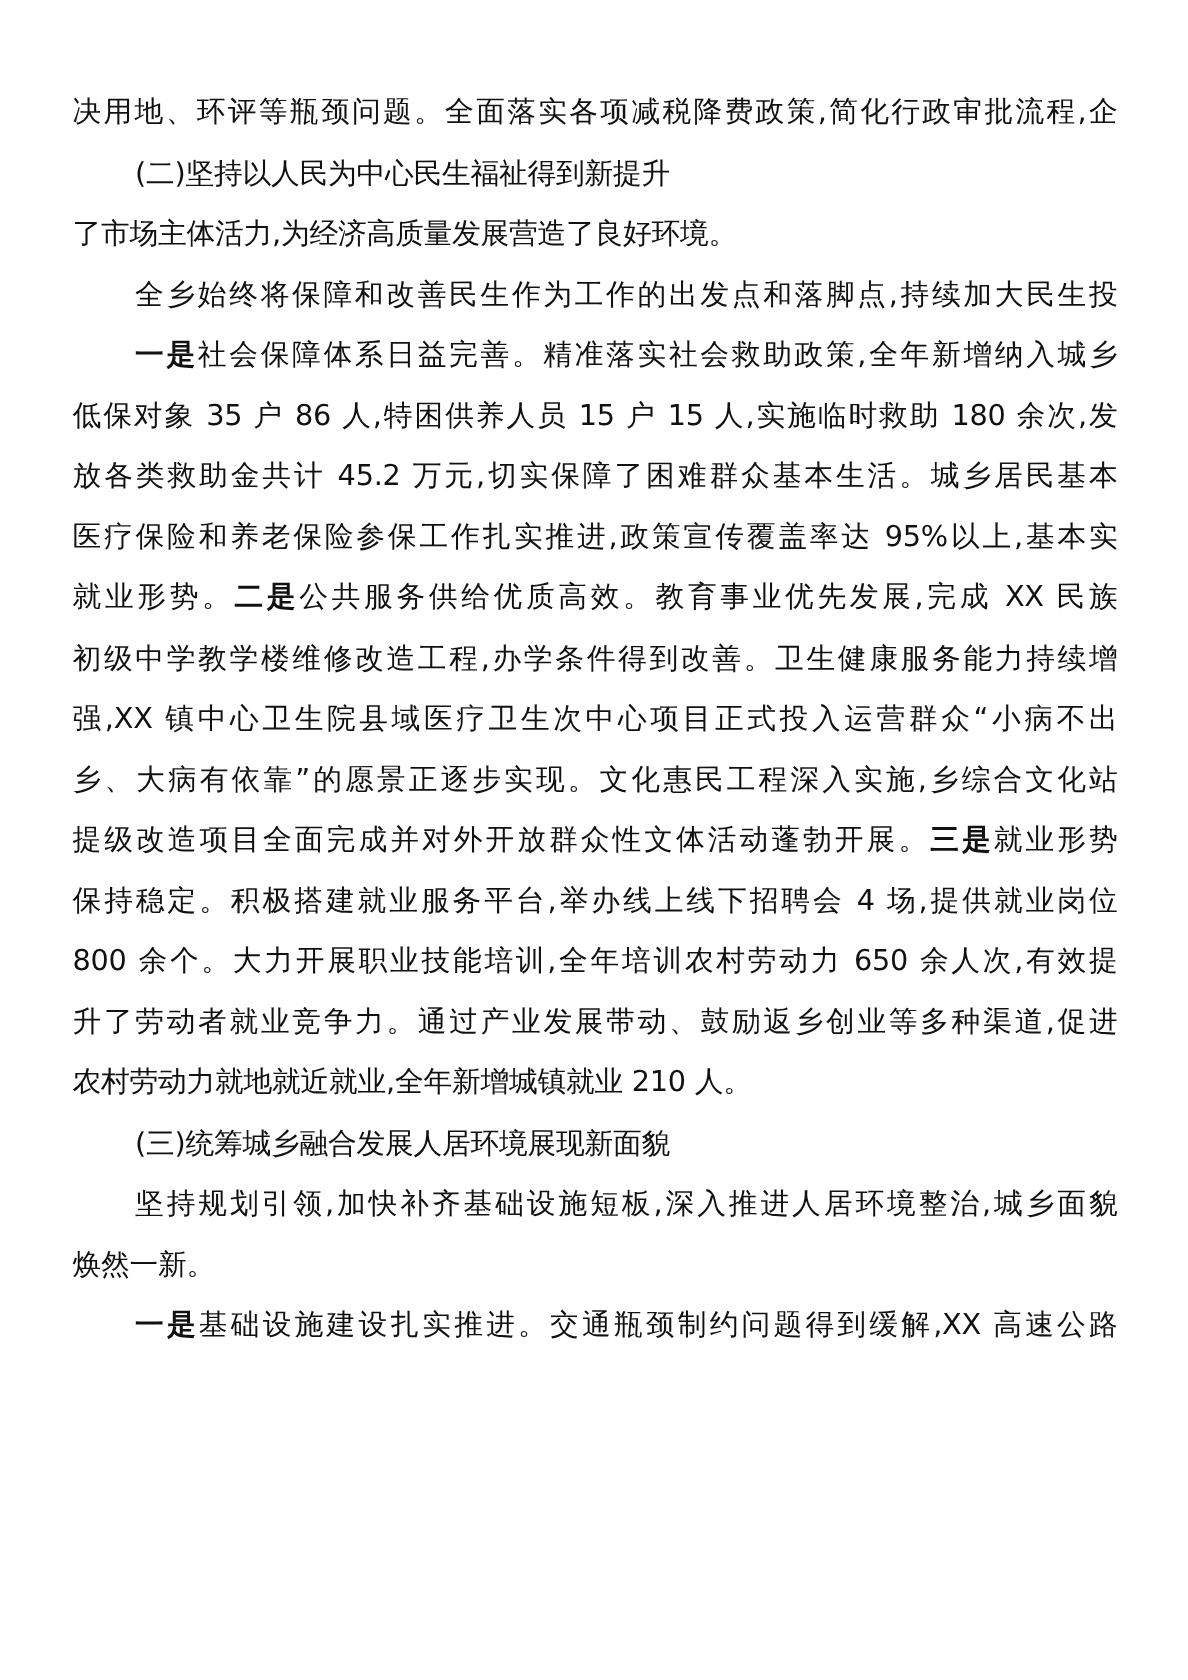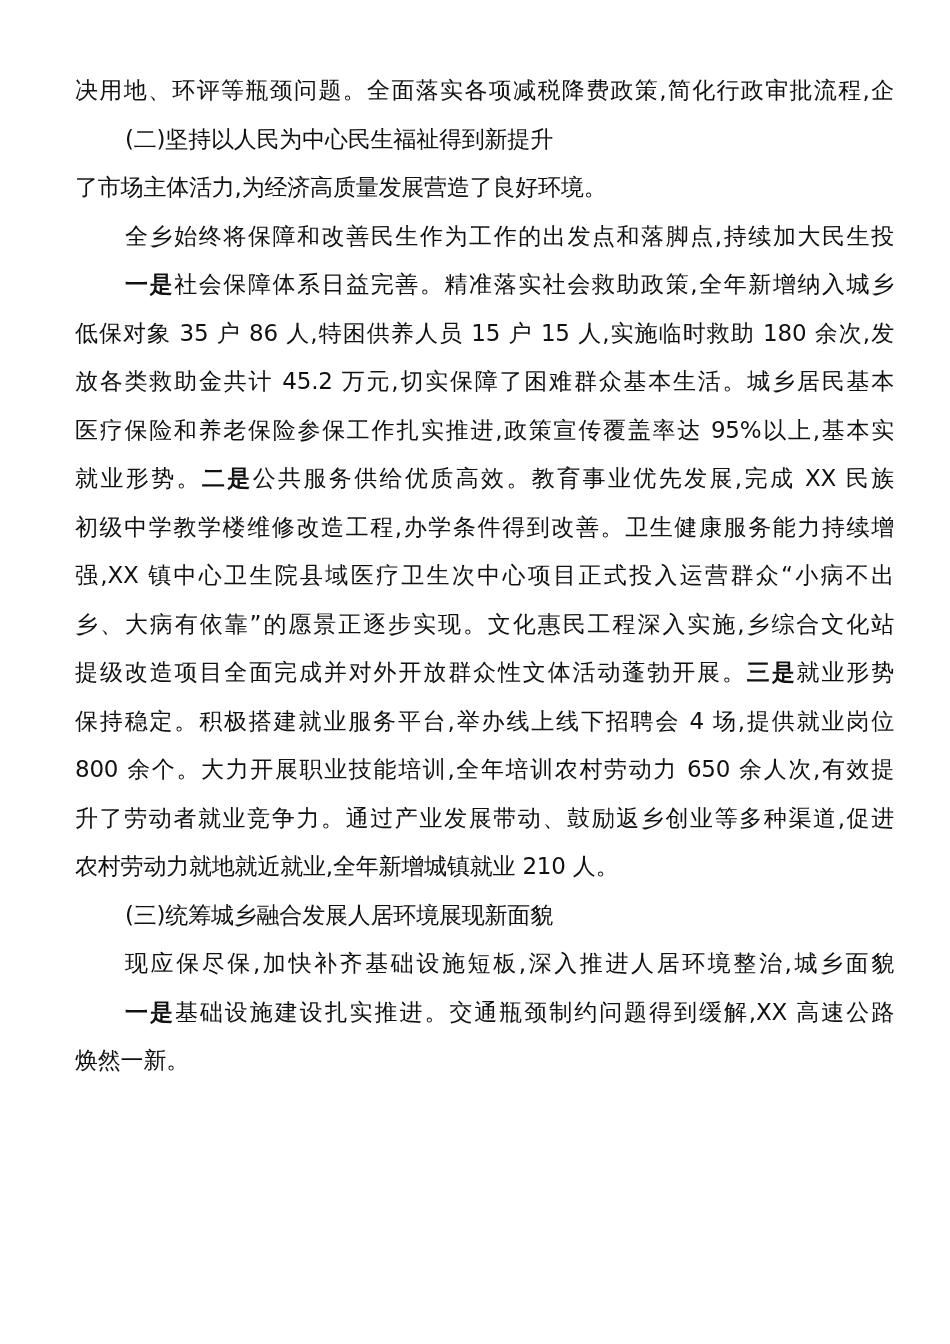--- a/index.html
+++ b/index.html
@@ -4,21 +4,21 @@
 <style>
   html, body { margin: 0; padding: 0; background: #ffffff; }
   body { width: 950px; height: 1344px; overflow: hidden; position: relative; }
   .page {
     position: absolute; left: 58px; top: 66px; width: 836px;
     font-family: "DejaVu Sans", "Liberation Sans", sans-serif;
     font-size: 23px; color: #111111;
   }
   .line {
     height: 48.5px; line-height: 48.5px; white-space: nowrap;
-    text-align: justify; text-align-last: justify; letter-spacing: -0.2px; margin-left: 17px;
+    text-align: justify; text-align-last: justify; letter-spacing: -0.2px;
   }
   .line.last { text-align-last: left; }
   .indent { padding-left: 50px; }
   b { font-weight: bold; }
 </style>
 </head>
 <body>
 
 <div class="page">
   <div class="line">决用地、环评等瓶颈问题。全面落实各项减税降费政策,简化行政审批流程,企</div>
@@ -32,16 +32,16 @@
   <div class="line"><span>就业形势。</span><b>二是</b><span>公共服务供给优质高效。教育事业优先发展,完成 XX 民族</span></div>
   <div class="line">初级中学教学楼维修改造工程,办学条件得到改善。卫生健康服务能力持续增</div>
   <div class="line">强,XX 镇中心卫生院县域医疗卫生次中心项目正式投入运营群众“小病不出</div>
   <div class="line">乡、大病有依靠”的愿景正逐步实现。文化惠民工程深入实施,乡综合文化站</div>
   <div class="line"><span>提级改造项目全面完成并对外开放群众性文体活动蓬勃开展。</span><b>三是</b><span>就业形势</span></div>
   <div class="line">保持稳定。积极搭建就业服务平台,举办线上线下招聘会 4 场,提供就业岗位</div>
   <div class="line">800 余个。大力开展职业技能培训,全年培训农村劳动力 650 余人次,有效提</div>
   <div class="line">升了劳动者就业竞争力。通过产业发展带动、鼓励返乡创业等多种渠道,促进</div>
   <div class="line last">农村劳动力就地就近就业,全年新增城镇就业 210 人。</div>
   <div class="line last indent">(三)统筹城乡融合发展人居环境展现新面貌</div>
-  <div class="line indent">现应保尽保,加快补齐基础设施短板,深入推进人居环境整治,城乡面貌</div>
+  <div class="line indent">坚持规划引领,加快补齐基础设施短板,深入推进人居环境整治,城乡面貌</div>
+  <div class="line last">焕然一新。</div>
   <div class="line indent"><b>一是</b><span>基础设施建设扎实推进。交通瓶颈制约问题得到缓解,XX 高速公路</span></div>
-  <div class="line last">焕然一新。</div>
 </div>
 
 </body></html>

